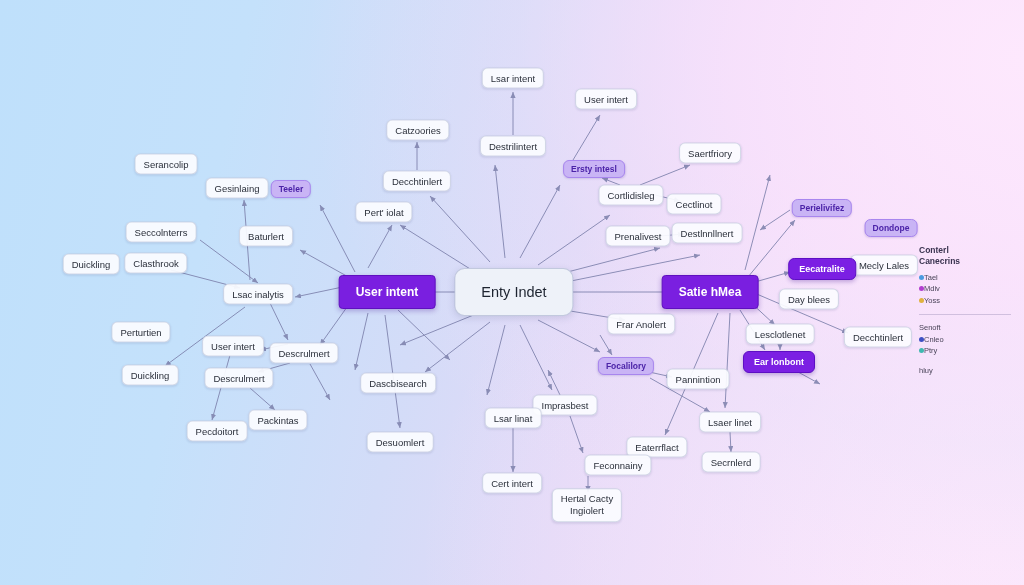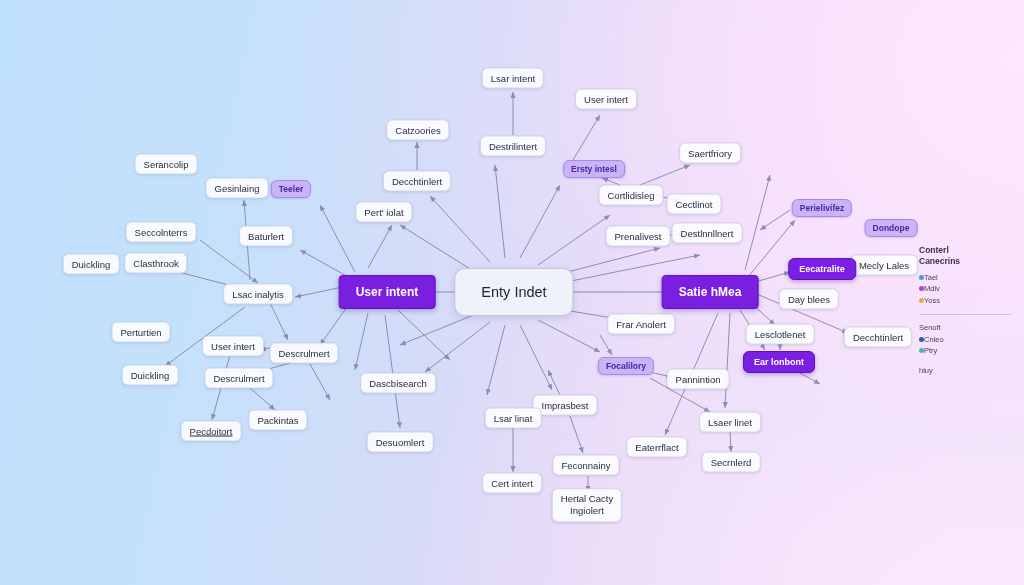--- a/index.html
+++ b/index.html
@@ -206,28 +206,28 @@
       <div class="node n-plain" style="left: 641px; top: 324px;">Frar Anolert</div>
       <div class="node n-plain" style="left: 780px; top: 334px;">Lesclotlenet</div>
       <div class="node n-plain" style="left: 233px; top: 346px;">User intert</div>
       <div class="node n-plain" style="left: 304px; top: 353px;">Descrulmert</div>
       <div class="node n-plain" style="left: 150px; top: 375px;">Duickling</div>
       <div class="node n-plain" style="left: 239px; top: 378px;">Descrulmert</div>
       <div class="node n-plain" style="left: 398px; top: 383px;">Dascbisearch</div>
       <div class="node n-plain" style="left: 698px; top: 379px;">Pannintion</div>
       <div class="node n-plain" style="left: 878px; top: 337px;">Decchtinlert</div>
       <div class="node n-plain" style="left: 565px; top: 405px;">Imprasbest</div>
-      <div class="node n-plain" style="left: 211px; top: 431px; text-decoration: underline;">Pecdoitort</div>
+      <div class="node n-plain" style="left: 217px; top: 431px;">Pecdoitort</div>
       <div class="node n-plain" style="left: 278px; top: 420px;">Packintas</div>
       <div class="node n-plain" style="left: 400px; top: 442px;">Desuomlert</div>
       <div class="node n-plain" style="left: 513px; top: 418px;">Lsar linat</div>
       <div class="node n-plain" style="left: 730px; top: 422px;">Lsaer linet</div>
       <div class="node n-plain" style="left: 657px; top: 447px;">Eaterrflact</div>
       <div class="node n-plain" style="left: 731px; top: 462px;">Secrnlerd</div>
-      <div class="node n-plain" style="left: 586px; top: 465px;">Feconnainy</div>
+      <div class="node n-plain" style="left: 618px; top: 465px;">Feconnainy</div>
       <div class="node n-plain" style="left: 512px; top: 483px;">Cert intert</div>
       <div class="node n-plain n-two" style="left: 587px; top: 505px;">Hertal Cacty
 Ingiolert</div>
     </div>
   <div id="chip-layer">
       <div class="node n-chip" style="left: 291px; top: 189px;">Teeler</div>
       <div class="node n-chip" style="left: 594px; top: 169px;">Ersty intesl</div>
       <div class="node n-chip" style="left: 822px; top: 208px;">Perielivifez</div>
       <div class="node n-chip" style="left: 891px; top: 228px;">Dondope</div>
       <div class="node n-chip" style="left: 626px; top: 366px;">Focalilory</div>

